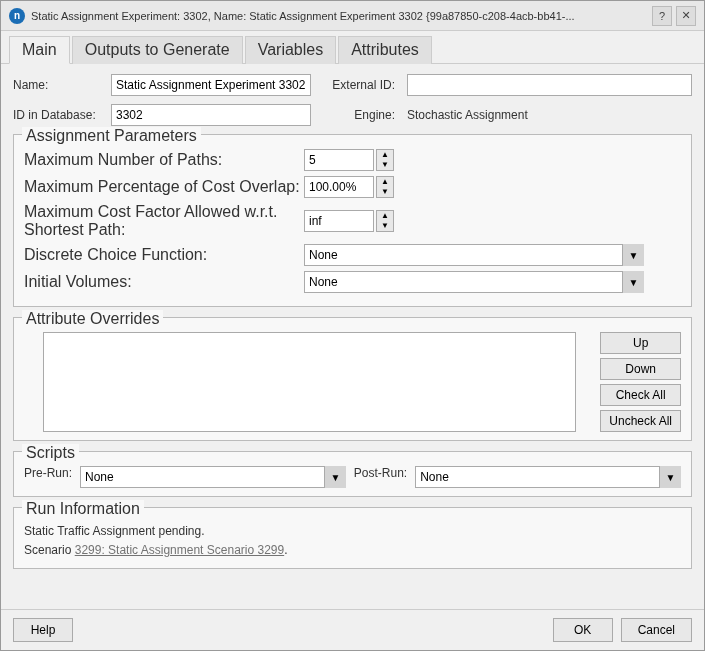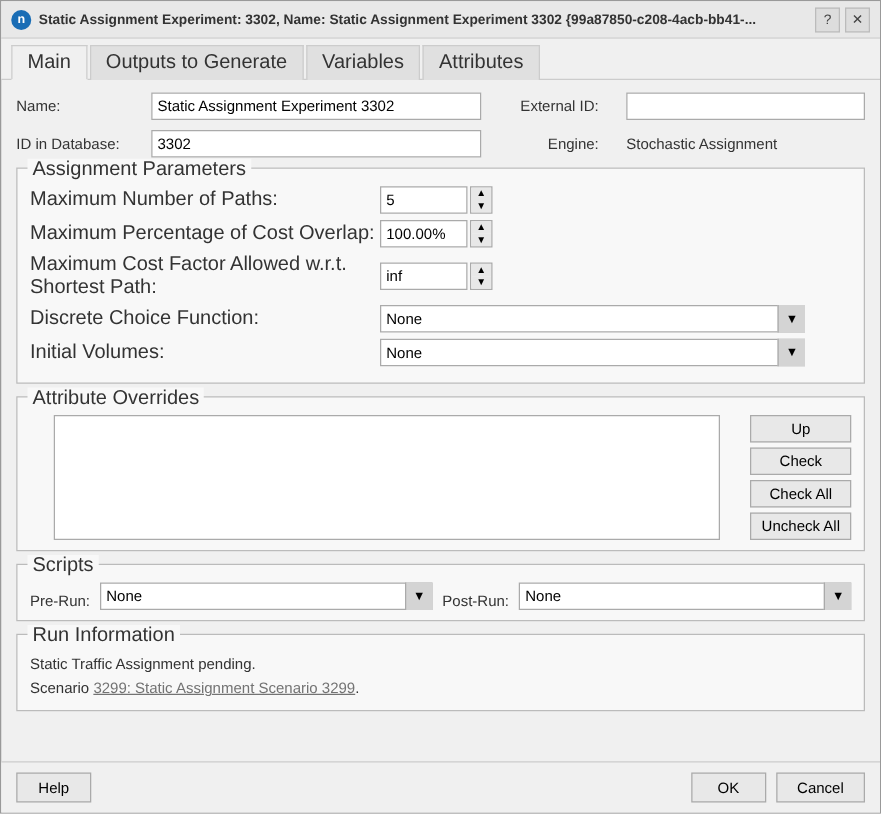--- a/index.html
+++ b/index.html
@@ -41,21 +41,20 @@
       display: flex;
       align-items: center;
       justify-content: center;
       color: white;
       font-size: 10px;
       font-weight: bold;
     }
     .title-text {
       font-size: 11px;
       color: #333;
-      font-weight: bold;
     }
     .title-bar-right {
       display: flex;
       gap: 4px;
     }
     .title-btn {
       width: 20px;
       height: 20px;
       background: #ddd;
       border: 1px solid #bbb;
@@ -96,37 +95,37 @@
       padding: 10px 12px;
       overflow-y: auto;
       display: flex;
       flex-direction: column;
       gap: 6px;
     }
 
     .form-row {
       display: flex;
       align-items: center;
-      gap: 18px;
+      gap: 8px;
       margin-bottom: 2px;
     }
     .form-label {
       color: #333;
       min-width: 90px;
       white-space: nowrap;
     }
     .form-input {
       border: 1px solid #aaa;
       background: white;
       padding: 2px 4px;
       height: 22px;
       font-size: 12px;
     }
     .form-input-large {
-      width: 264px;
+      width: 200px;
     }
     .form-static {
       color: #333;
       font-size: 12px;
     }
 
     .section {
       border: 1px solid #bbb;
       background: #f8f8f8;
       padding: 8px 10px;
@@ -241,21 +240,21 @@
       background: #e8e8e8;
       border: 1px solid #aaa;
       cursor: pointer;
       font-size: 12px;
       min-width: 80px;
       text-align: center;
     }
 
     .scripts-row {
       display: flex;
-      align-items: flex-end;
+      align-items: flex-start;
       gap: 8px;
     }
     .scripts-label {
       color: #333;
       font-size: 12px;
       white-space: nowrap;
     }
     .scripts-dropdown-wrap {
       position: relative;
       flex: 1;
@@ -403,21 +402,21 @@
       </div>
     </div>
 
     <div class="section">
       <span class="section-title">Attribute Overrides</span>
       <div class="section-content">
         <div class="attribute-overrides">
           <div class="attr-list"></div>
           <div class="attr-buttons">
             <button class="btn">Up</button>
-            <button class="btn">Check</button>
+            <button class="btn">Down</button>
             <button class="btn">Check All</button>
             <button class="btn">Uncheck All</button>
           </div>
         </div>
       </div>
     </div>
 
     <div class="section">
       <span class="section-title">Scripts</span>
       <div class="section-content">

